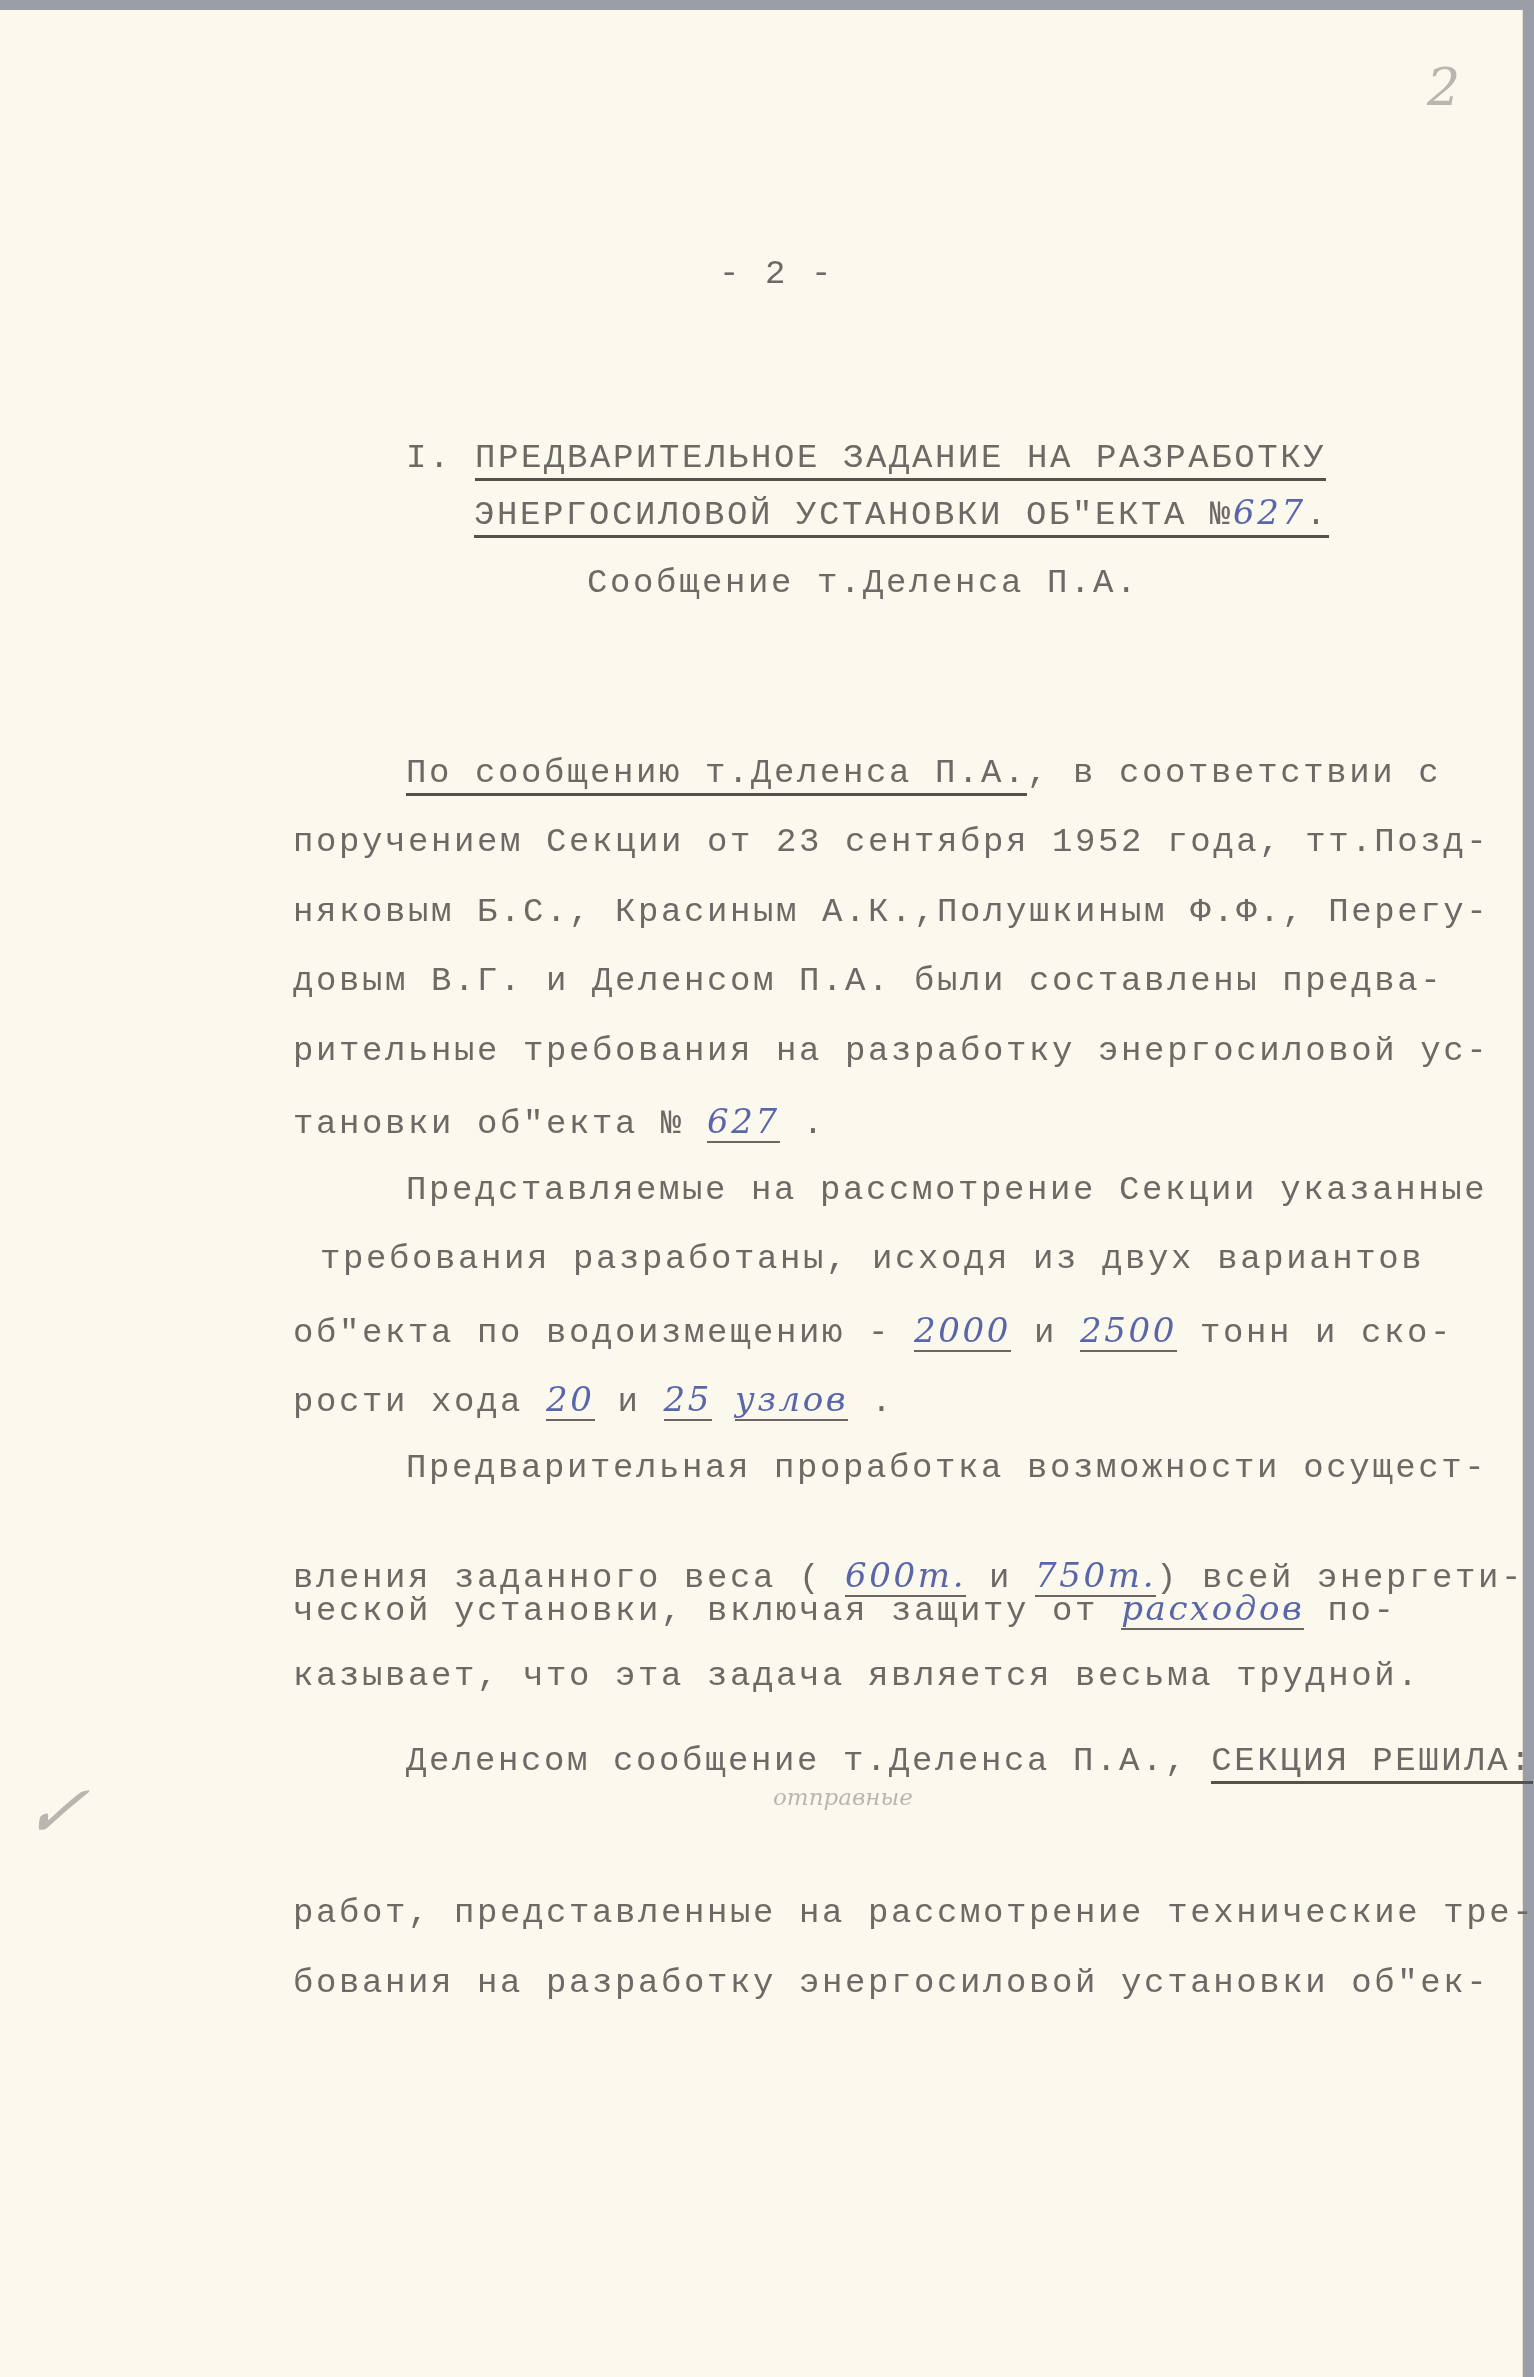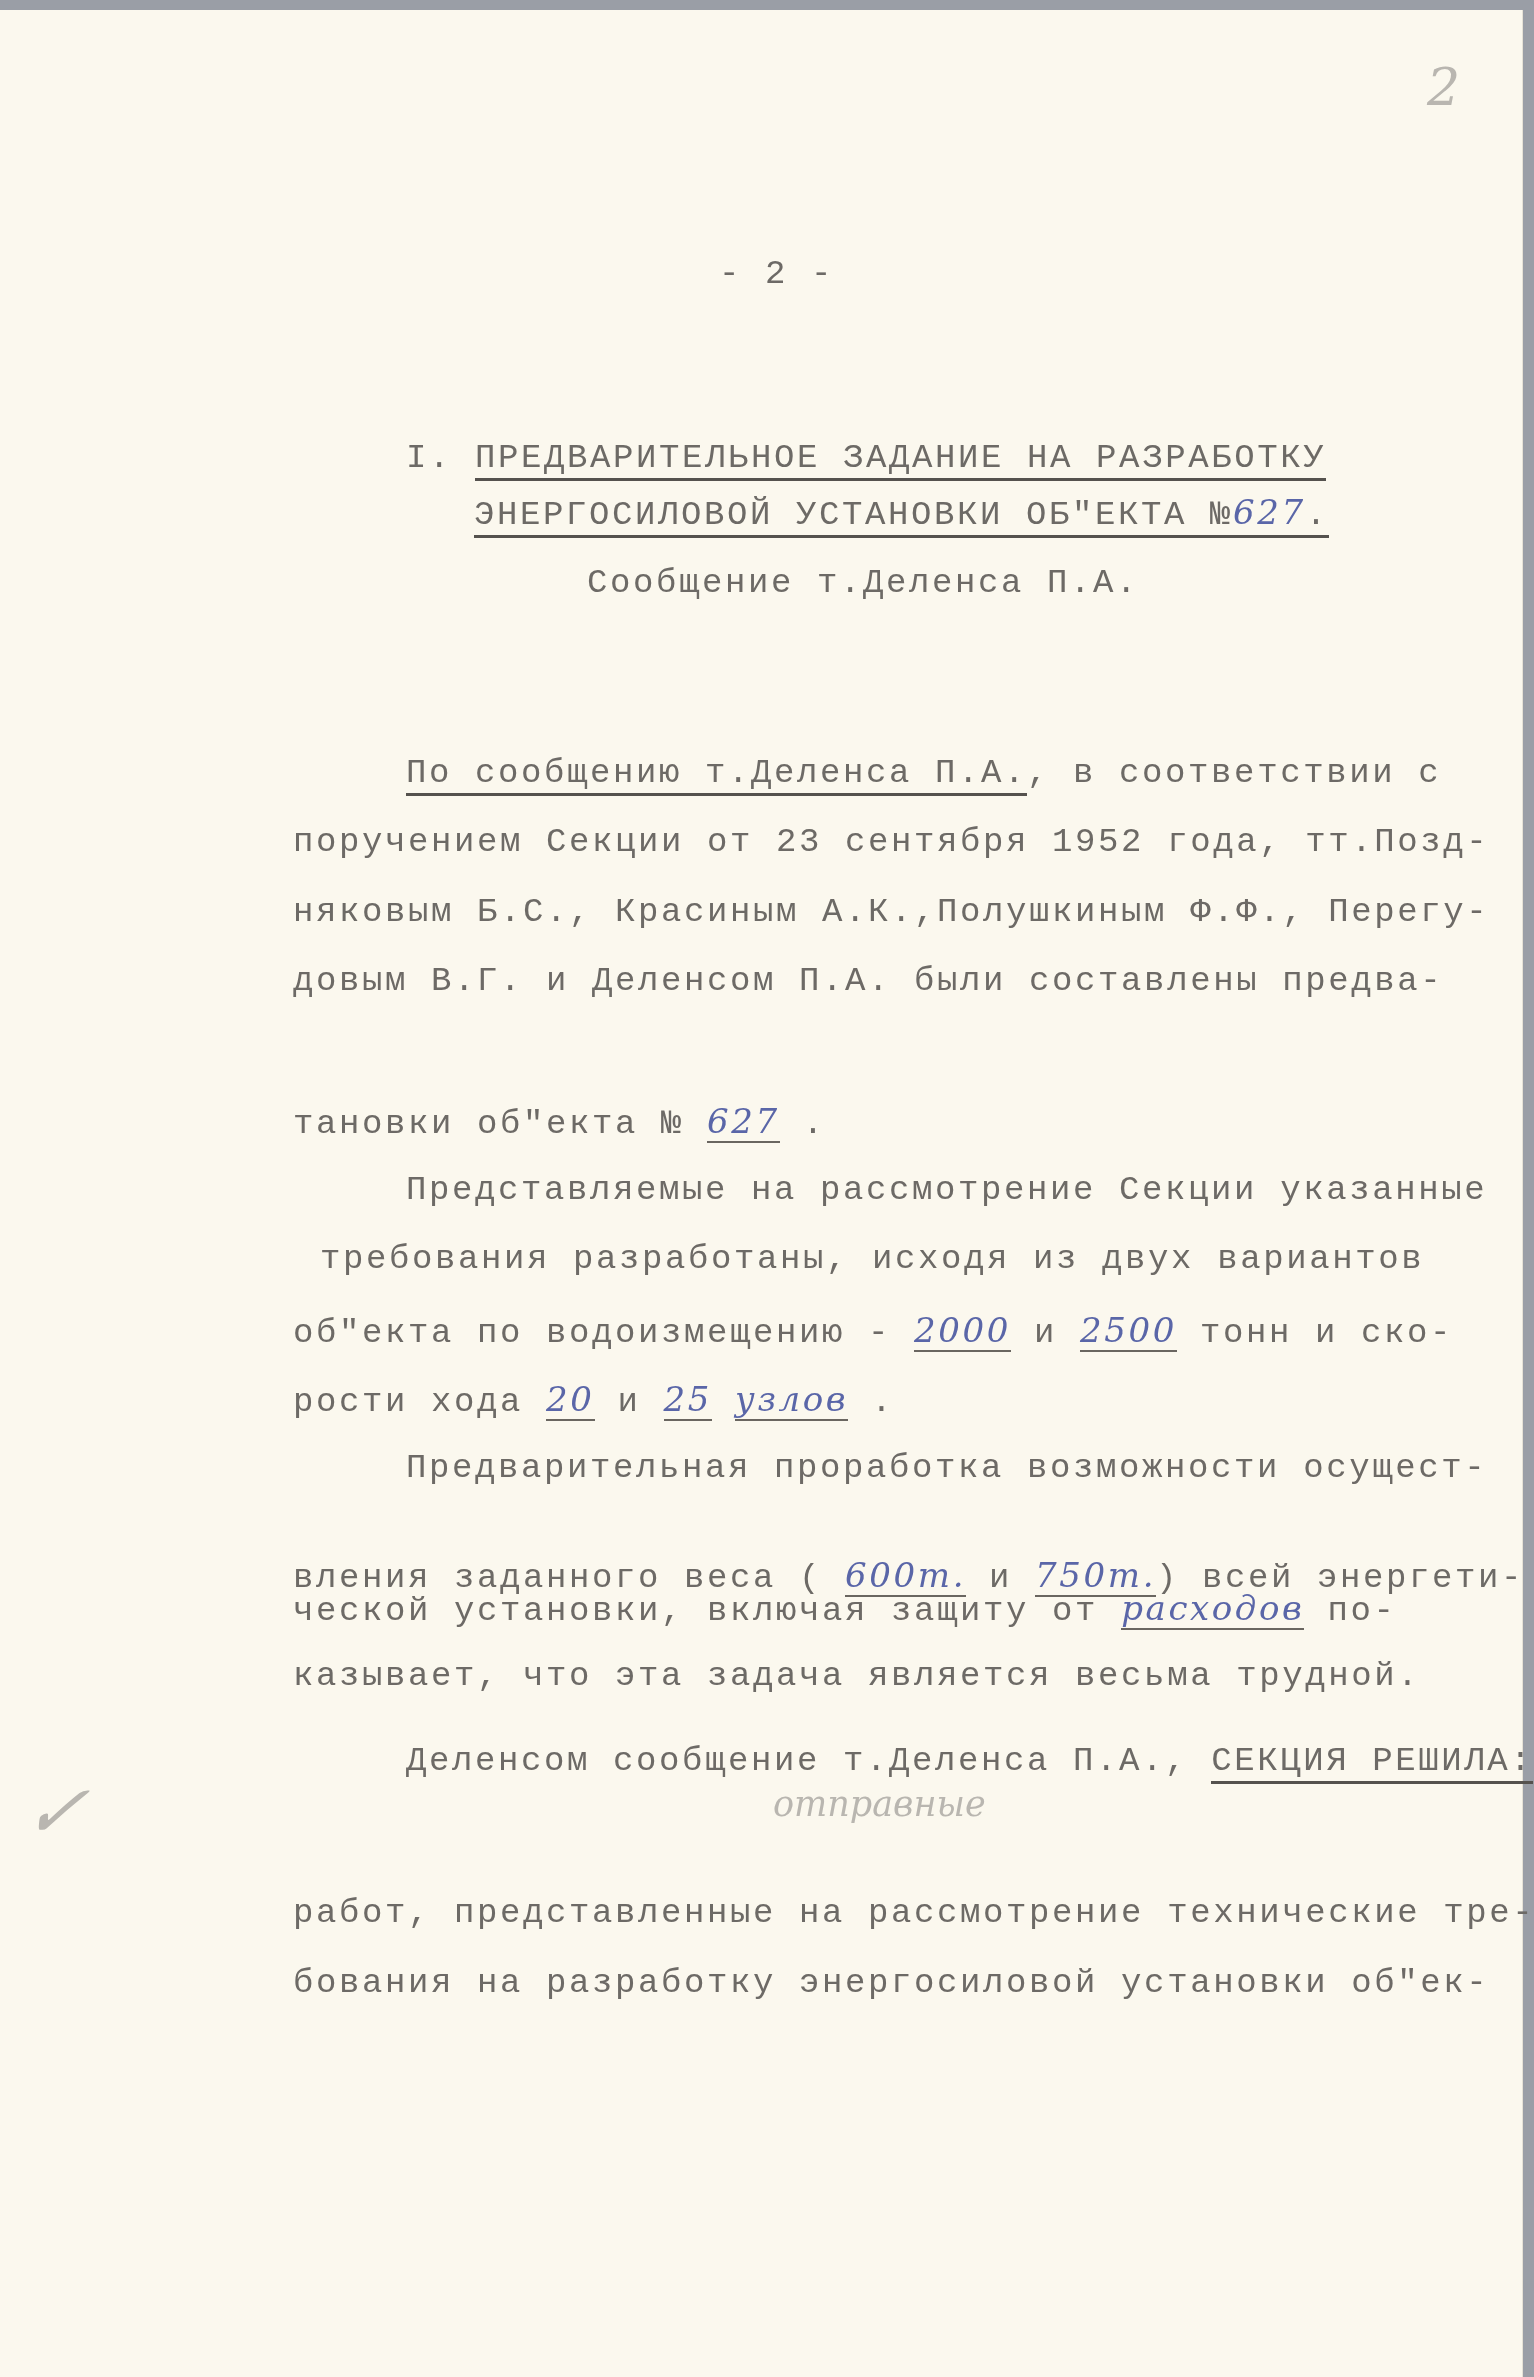--- a/index.html
+++ b/index.html
@@ -35,33 +35,34 @@
   <div class="t" style="left:474px;top:482px;">
     <span class="ul"><span>ЭНЕРГОСИЛОВОЙ УСТАНОВКИ ОБ"ЕКТА №</span><span class="hand">627</span><span>.</span></span>
   </div>
 
   <div class="t" style="left:587px;top:554px;">Сообщение т.Деленса П.А.</div>
 
   <div class="t" style="left:406px;top:744px;"><span class="ul">По сообщению т.Деленса П.А.</span><span>, в соответствии с</span></div>
   <div class="t" style="left:293px;top:813px;text-align:center;">поручением Секции от 23 сентября 1952 года, тт.Позд-</div>
   <div class="t" style="left:293px;top:883px;">няковым Б.С., Красиным А.К.,Полушкиным Ф.Ф., Перегу-</div>
   <div class="t" style="left:293px;top:952px;">довым В.Г. и Деленсом П.А. были составлены предва-</div>
+  <div class="t" style="left:293px;top:1022px;">рительные требования на разработку энергосиловой ус-</div>
   <div class="t" style="left:293px;top:1091px;"><span>тановки об"екта №</span> <span class="hand ulthin">627</span> <span>.</span></div>
 
   <div class="t" style="left:406px;top:1161px;">Представляемые на рассмотрение Секции указанные</div>
   <div class="t" style="left:275px;top:1230px;margin-left:45px;">требования разработаны, исходя из двух вариантов</div>
   <div class="t" style="left:293px;top:1300px;"><span>об"екта по водоизмещению -</span> <span class="hand ulthin">2000</span> <span>и</span> <span class="hand ulthin">2500</span> <span>тонн и ско-</span></div>
   <div class="t" style="left:293px;top:1369px;"><span>рости хода</span> <span class="hand ulthin">20</span> <span>и</span> <span class="hand ulthin">25</span> <span class="hand ulthin">узлов</span> <span>.</span></div>
 
   <div class="t" style="left:406px;top:1439px;">Предварительная проработка возможности осущест-</div>
   <div class="t" style="left:293px;top:1508px;margin-top:37px;"><span>вления заданного веса (</span> <span class="hand ulthin">600т.</span> <span>и</span> <span class="hand ulthin">750т.</span><span>) всей энергети-</span></div>
   <div class="t" style="left:293px;top:1578px;"><span>ческой установки, включая защиту от</span> <span class="hand ulthin">расходов</span> <span>по-</span></div>
   <div class="t" style="left:293px;top:1647px;">казывает, что эта задача является весьма трудной.</div>
 
   <div class="t" style="left:406px;top:1732px;"><span>Деленсом сообщение т.Деленса П.А.,</span> <span class="ul">СЕКЦИЯ РЕШИЛА:</span></div>
 
   <div class="pencil" style="left:24.5px;top:1758px;font-size:74px;transform:skewX(-10deg);">✓</div>
-  <div class="pencil" style="left:773px;top:1774px;font-size:35px;">отправные</div>
+  <div class="pencil" style="left:773px;top:1774px;font-size:23px;">отправные</div>
   <div class="t" style="left:293px;top:1884px;">работ, представленные на рассмотрение технические тре-</div>
   <div class="t" style="left:293px;top:1954px;">бования на разработку энергосиловой установки об"ек-</div>
 
 </div>
 
 
 </body></html>

